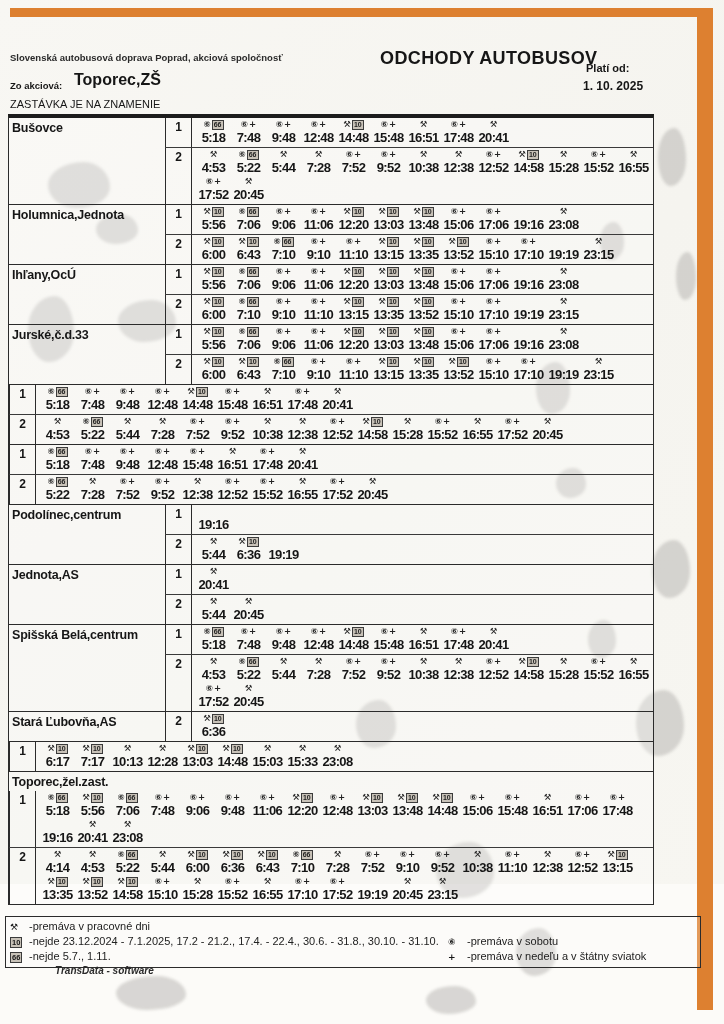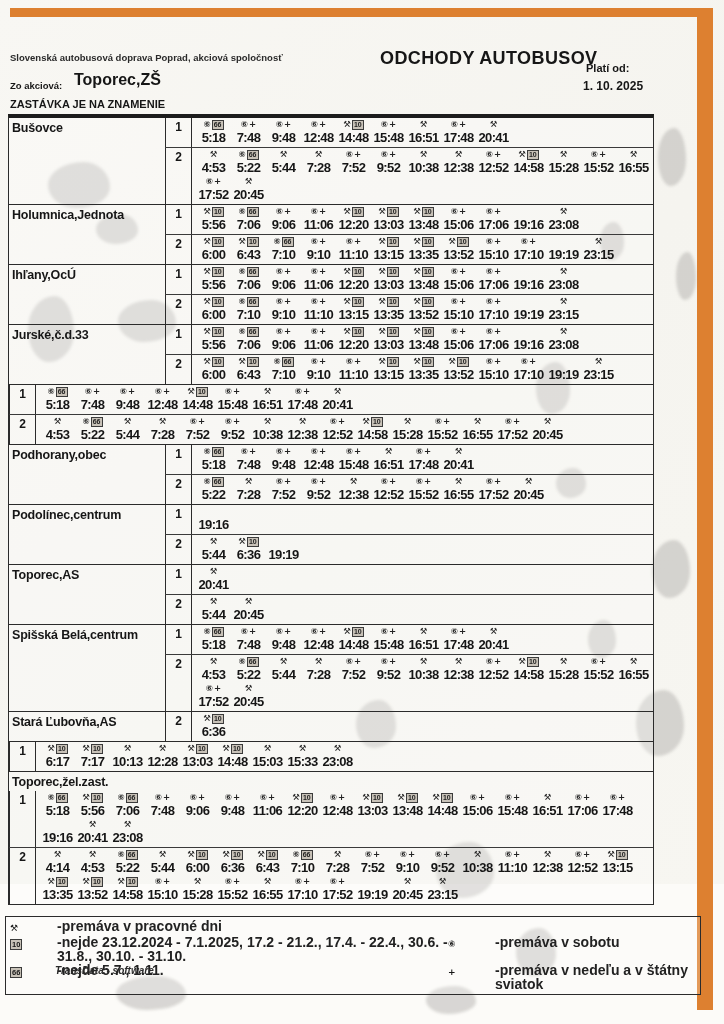--- a/index.html
+++ b/index.html
@@ -17,21 +17,21 @@
   
   .blob{position:absolute;background:rgba(158,156,152,.38);filter:blur(1.5px);
     border-radius:58% 42% 55% 45% / 50% 55% 45% 50%;pointer-events:none;}
   
   .company{position:absolute;left:10px;top:52px;font-size:9.5px;font-weight:700;color:#2a2a2a;}
   .doc-title{position:absolute;left:380px;top:48px;font-size:18px;font-weight:700;letter-spacing:.4px;}
   .valid-label{position:absolute;left:586px;top:62px;font-size:11px;font-weight:700;}
   .valid-date{position:absolute;left:583px;top:79px;font-size:12px;font-weight:700;}
   .fromstop-label{position:absolute;left:10px;top:80px;font-size:9.5px;font-weight:700;}
   .fromstop{position:absolute;left:74px;top:71px;font-size:16px;font-weight:700;}
-  .notice{position:absolute;left:10px;top:98px;font-size:11px;font-weight:700;}
+  .notice{position:absolute;left:10px;top:98px;font-size:11px;font-weight:400;}
   
   .tt{position:absolute;left:8px;top:114px;width:644px;
     border:1.3px solid #2b2b2b;border-top:4px solid #1c1c1c;background:rgba(255,255,255,.25);}
   .group{display:flex;border-bottom:1.4px solid #2b2b2b;}
   .group:last-child{border-bottom:none;flex-direction:column;}
   .dest{width:151px;padding:3px 2px 2px 3px;font-size:12.5px;font-weight:700;letter-spacing:-.2px;}
   .rows{flex:1;display:flex;flex-direction:column;}
   .prow{display:flex;flex:1;border-top:1px solid #3a3a3a;}
   .prow:first-child{border-top:none;}
   .pnum{width:25px;flex:0 0 25px;border-left:1.2px solid #2b2b2b;border-right:1.2px solid #2b2b2b;
@@ -46,21 +46,21 @@
   
   .legend{position:absolute;left:5px;top:916px;width:686px;border:1.2px solid #2b2b2b;
     padding:2px 4px 3px 4px;background:rgba(255,255,255,.2);}
   .lrow{display:flex;line-height:14px;}
   .lcell{display:flex;gap:5px;align-items:baseline;}
   .lcell.left{flex:1;}
   .lcell.right{width:248px;flex:0 0 248px;}
   .lsym{font-family:"DejaVu Sans",sans-serif;font-size:9px;font-weight:700;min-width:14px;}
   .lsym .box{display:inline-block;border:1px solid #3b3b3b;background:#c8c2b8;font-size:7.5px;
     line-height:9px;padding:0 1px;font-weight:700;font-family:"Liberation Sans",sans-serif;}
-  .ltext{font-size:14px;font-weight:700;color:#222;margin-left:28px;}
+  .ltext{font-size:11px;font-weight:400;color:#222;}
   .software{position:absolute;left:55px;top:965px;font-size:10px;font-weight:700;font-style:italic;color:#2a2a2a;}
 </style>
 </head>
 <body>
 
 <div class="paper">
 
   <div class="frame-top"></div>
   <div class="frame-right"></div>
 
@@ -927,21 +927,20 @@
                 <span class="sym">
                   <span class="glyph">⚒</span>
                 </span>
                 <span class="time">20:45</span>
               </span>
             </div>
           </div>
         </div>
       </div>
       <div class="group">
-        <div class="dest">Podhorany,obec</div>
         <div class="rows">
           <div class="prow">
             <div class="pnum">1</div>
             <div class="deps">
               <span class="dep">
                 <span class="sym">
                   <span class="glyph">⑥</span>
                   <span class="box">66</span>
                 </span>
                 <span class="time">5:18</span>
@@ -1098,21 +1097,21 @@
               </span>
               <span class="dep">
                 <span class="sym"></span>
                 <span class="time">19:19</span>
               </span>
             </div>
           </div>
         </div>
       </div>
       <div class="group">
-        <div class="dest">Toporec,AS</div>
+        <div class="dest">Jednota,AS</div>
         <div class="rows">
           <div class="prow">
             <div class="pnum">1</div>
             <div class="deps">
               <span class="dep">
                 <span class="sym">
                   <span class="glyph">⚒</span>
                 </span>
                 <span class="time">20:41</span>
               </span>

